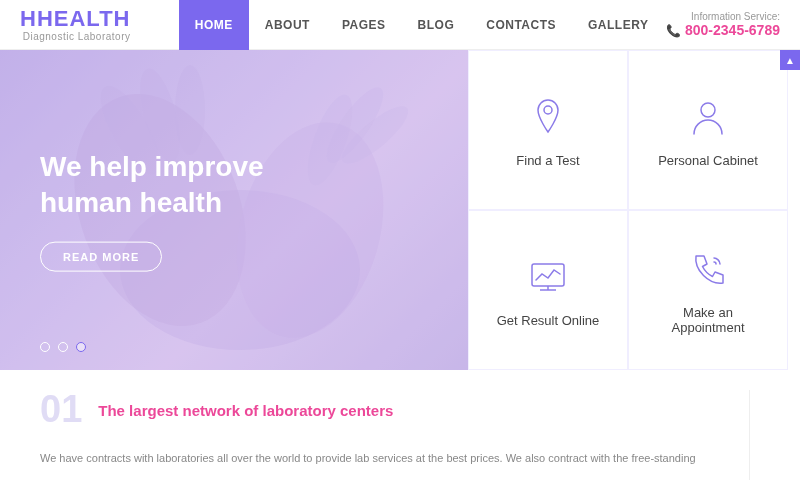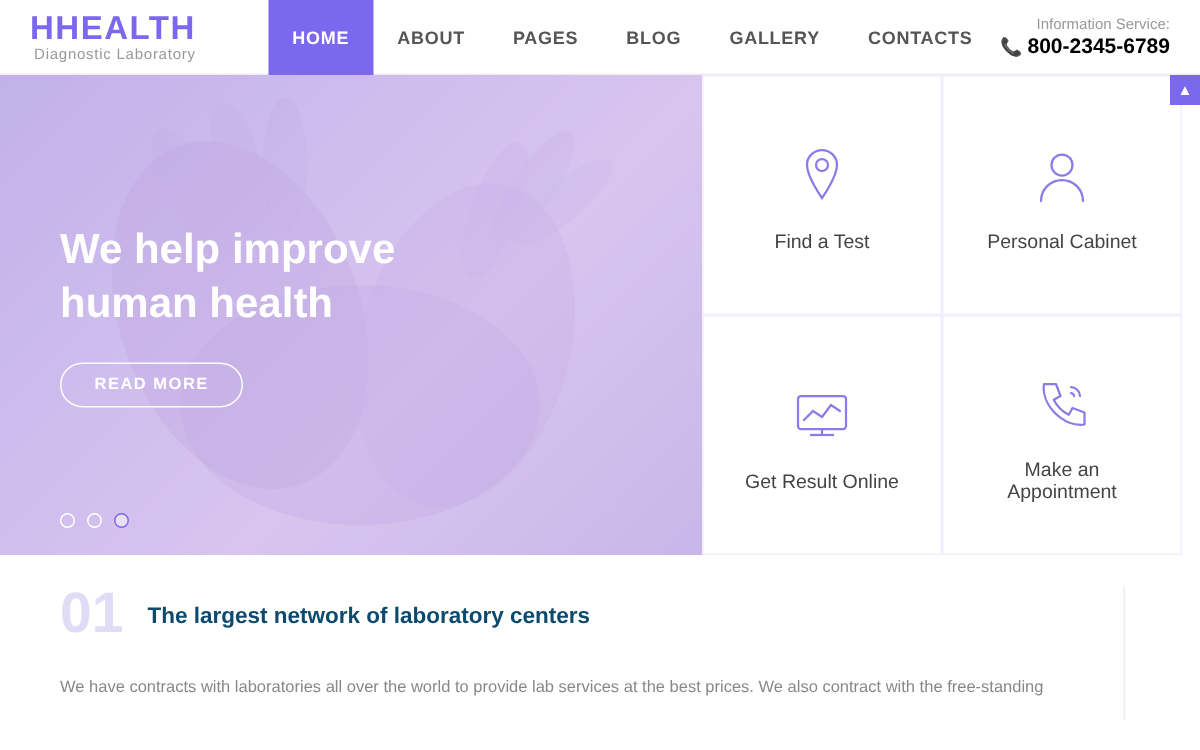--- a/index.html
+++ b/index.html
@@ -63,21 +63,21 @@
     .info-service {
       display: flex;
       flex-direction: column;
       align-items: flex-end;
       font-size: 10px;
       color: #999;
     }
     .phone {
       font-size: 14px;
       font-weight: 700;
-      color: #000000;
+      color: #ec4899;
     }
     .phone::before {
       content: '📞 ';
       font-size: 12px;
     }
 
     
     .hero {
       position: relative;
       height: 320px;
@@ -229,21 +229,21 @@
     }
     .feature-num {
       font-size: 38px;
       font-weight: 700;
       color: #e0dcf5;
       line-height: 1;
     }
     .feature-title {
       font-size: 15px;
       font-weight: 600;
-      color: #0c4a6e;
+      color: #ec4899;
       line-height: 1.3;
       padding-top: 4px;
     }
     .feature-text {
       font-size: 11px;
       color: #888;
       line-height: 1.6;
     }
     .divider {
       width: 1px;
@@ -261,22 +261,22 @@
     </div>
     <div class="logo-sub">Diagnostic Laboratory</div>
   </div>
 
   <nav>
 
   <div class="nav-item active">HOME</div>
       <div class="nav-item">ABOUT</div>
       <div class="nav-item">PAGES</div>
       <div class="nav-item">BLOG</div>
+      <div class="nav-item">CONTACTS</div>
       <div class="nav-item">GALLERY</div>
-      <div class="nav-item">CONTACTS</div>
     </nav>
 
   <div class="info-service">
     <span>Information Service:</span>
     <span class="phone">800-2345-6789</span>
   </div>
 </header>
 
 <section class="hero">
 

